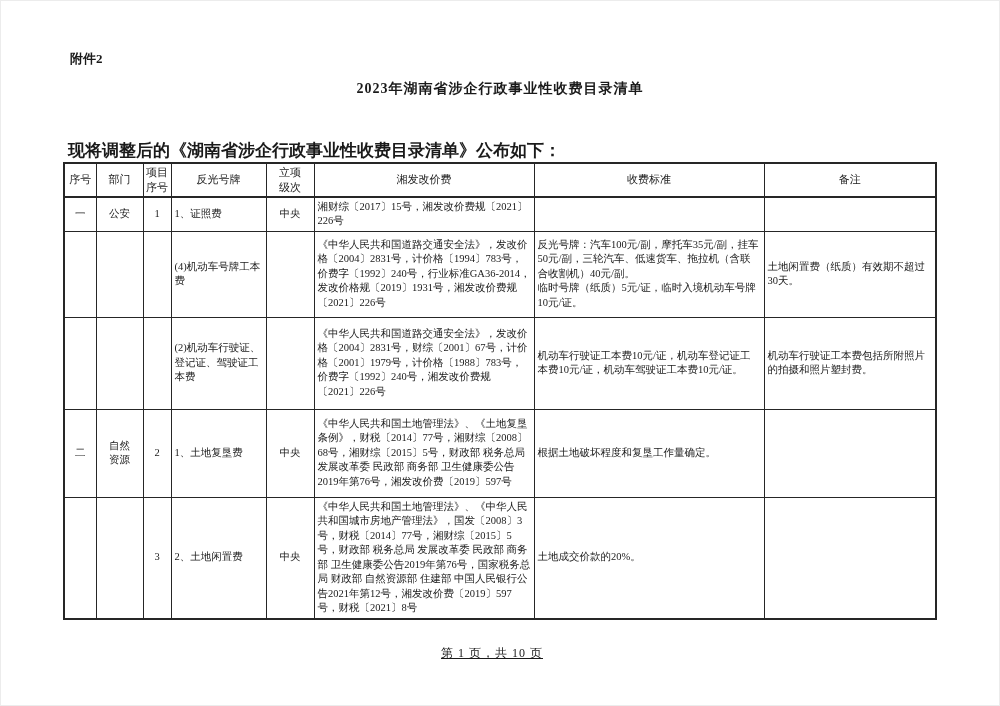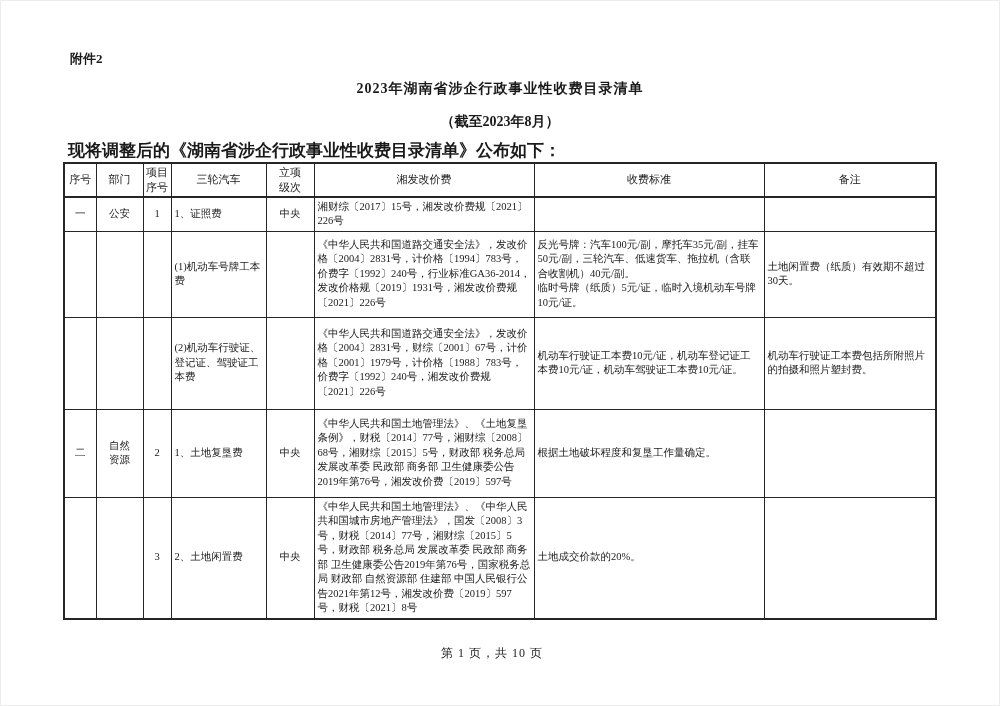--- a/index.html
+++ b/index.html
@@ -93,53 +93,53 @@
     padding: 2px 3px;
   }
   .footer {
     position: absolute;
     left: 0;
     right: 16px;
     top: 645px;
     text-align: center;
     font-size: 12px;
     letter-spacing: 1px;
+    text-decoration: underline;
   }
 </style>
 </head>
 <body>
 
 <div class="page">
 
   <div class="attachment">附件2</div>
 
   <h1 class="title">2023年湖南省涉企行政事业性收费目录清单</h1>
 
-  <div class="subtitle">（截至2023年8月）</div>
 
   <div class="intro">现将调整后的《湖南省涉企行政事业性收费目录清单》公布如下：</div>
 
   <table class="fee-table">
     <colgroup>
       <col style="width:32px">
       <col style="width:47px">
       <col style="width:28px">
       <col style="width:95px">
       <col style="width:48px">
       <col style="width:220px">
       <col style="width:230px">
       <col style="width:172px">
     </colgroup>
     <thead>
       <tr>
         <th>序号</th>
         <th>部门</th>
         <th>项目
 序号</th>
-        <th>三轮汽车</th>
+        <th>反光号牌</th>
         <th>立项
 级次</th>
         <th>湘发改价费</th>
         <th>收费标准</th>
         <th>备注</th>
       </tr>
     </thead>
     <tbody>
       <tr>
         <td class="c">一</td>
@@ -148,21 +148,21 @@
         <td class="l">1、证照费</td>
         <td class="c">中央</td>
         <td class="l">湘财综〔2017〕15号，湘发改价费规〔2021〕226号</td>
         <td class="l"></td>
         <td class="l"></td>
       </tr>
       <tr>
         <td class="c"></td>
         <td class="c"></td>
         <td class="c"></td>
-        <td class="l">(1)机动车号牌工本费</td>
+        <td class="l">(4)机动车号牌工本费</td>
         <td class="c"></td>
         <td class="l">《中华人民共和国道路交通安全法》，发改价格〔2004〕2831号，计价格〔1994〕783号，价费字〔1992〕240号，行业标准GA36-2014，发改价格规〔2019〕1931号，湘发改价费规〔2021〕226号</td>
         <td class="l">反光号牌：汽车100元/副，摩托车35元/副，挂车50元/副，三轮汽车、低速货车、拖拉机（含联合收割机）40元/副。
 临时号牌（纸质）5元/证，临时入境机动车号牌10元/证。</td>
         <td class="l">土地闲置费（纸质）有效期不超过30天。</td>
       </tr>
       <tr>
         <td class="c"></td>
         <td class="c"></td>
         <td class="c"></td>

